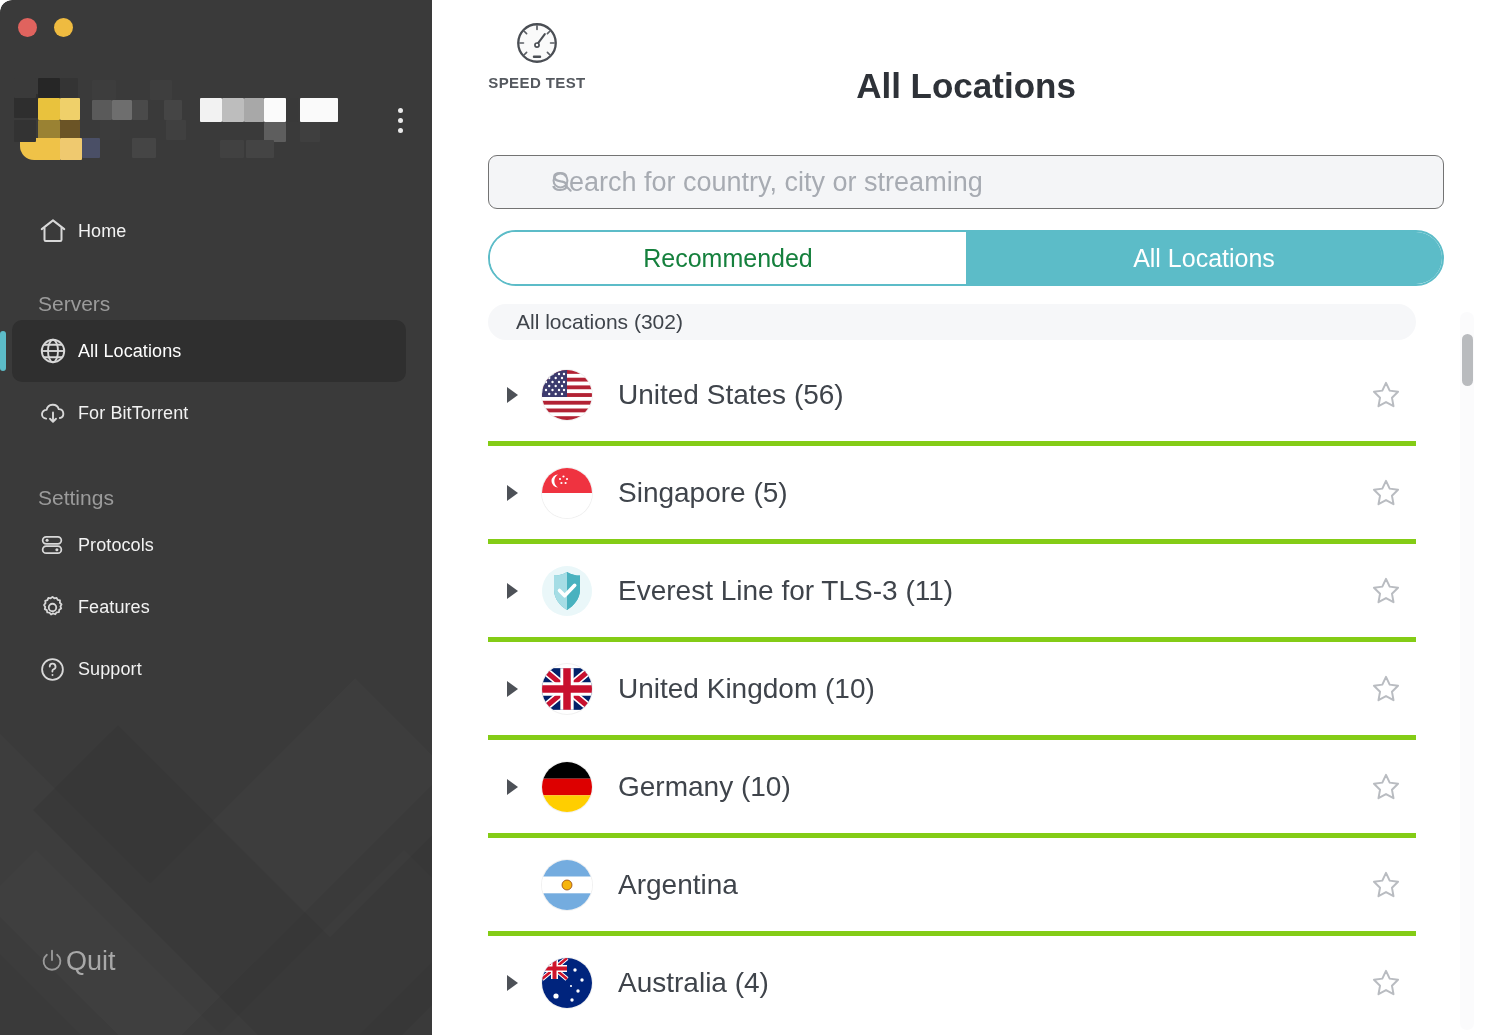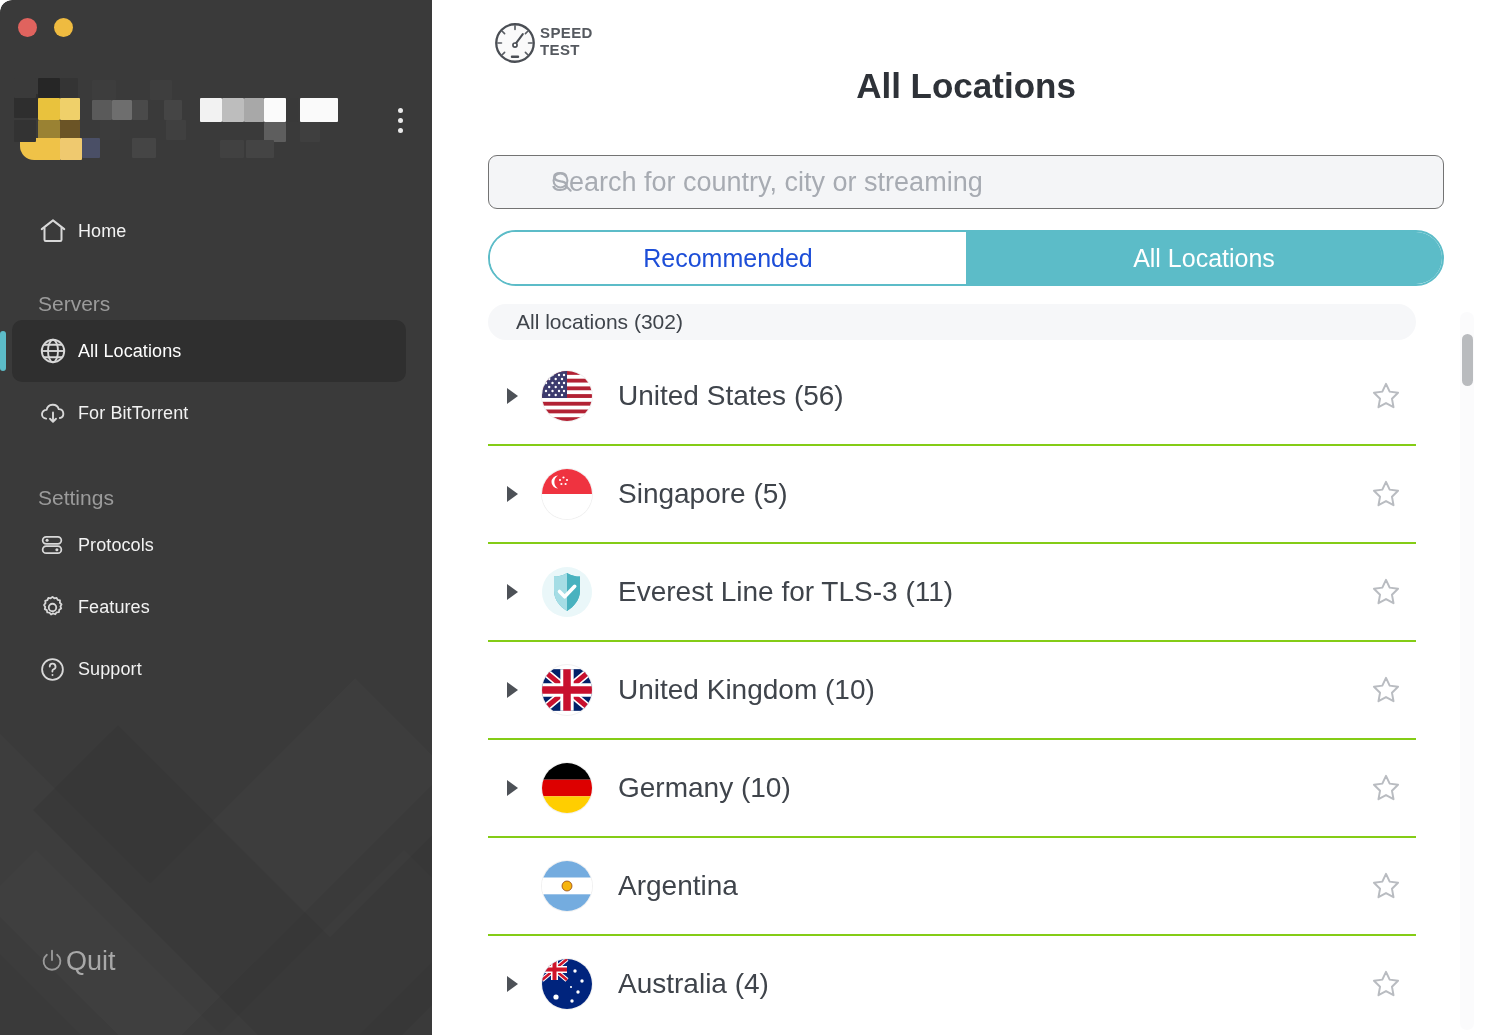--- a/index.html
+++ b/index.html
@@ -194,25 +194,25 @@
     overflow: hidden;
   }
 
   .main-header {
     position: relative;
     height: 155px;
   }
 
   .speed-test {
     position: absolute;
-    left: 58px; top: 18px;
+    left: 50px; top: 18px;
     width: 110px;
     display: flex;
-    flex-direction: row;
-    align-items: flex-start;
+    flex-direction: column;
+    align-items: center;
     cursor: pointer;
   }
   .speed-test .st-label {
     margin-top: 6px;
     font-size: 15px;
     font-weight: bold;
     letter-spacing: 0.4px;
     color: #55595f;
   }
 
@@ -273,21 +273,21 @@
     background: #ffffff;
   }
   .tab {
     flex: 1 1 50%;
     display: flex;
     align-items: center;
     justify-content: center;
     font-size: 25px;
     cursor: pointer;
     background: #ffffff;
-    color: #1d4ed8;
+    color: #15803d;
     user-select: none;
   }
   .tab.active {
     background: #5cbcc8;
     color: #ffffff;
   }
 
   
   .list-pill {
     margin: 18px 84px 0 56px;
@@ -309,21 +309,21 @@
     overflow: hidden;
   }
   .loc-list {
     margin: 0 84px 0 56px;
   }
   .loc-row {
     position: relative;
     display: flex;
     align-items: center;
     height: 98px;
-    border-bottom: 2px solid #84cc16;
+    border-bottom: 5px solid #84cc16;
     cursor: pointer;
   }
   .loc-arrow {
     width: 48px;
     flex: 0 0 48px;
     display: flex;
     align-items: center;
     justify-content: center;
     cursor: pointer;
   }

